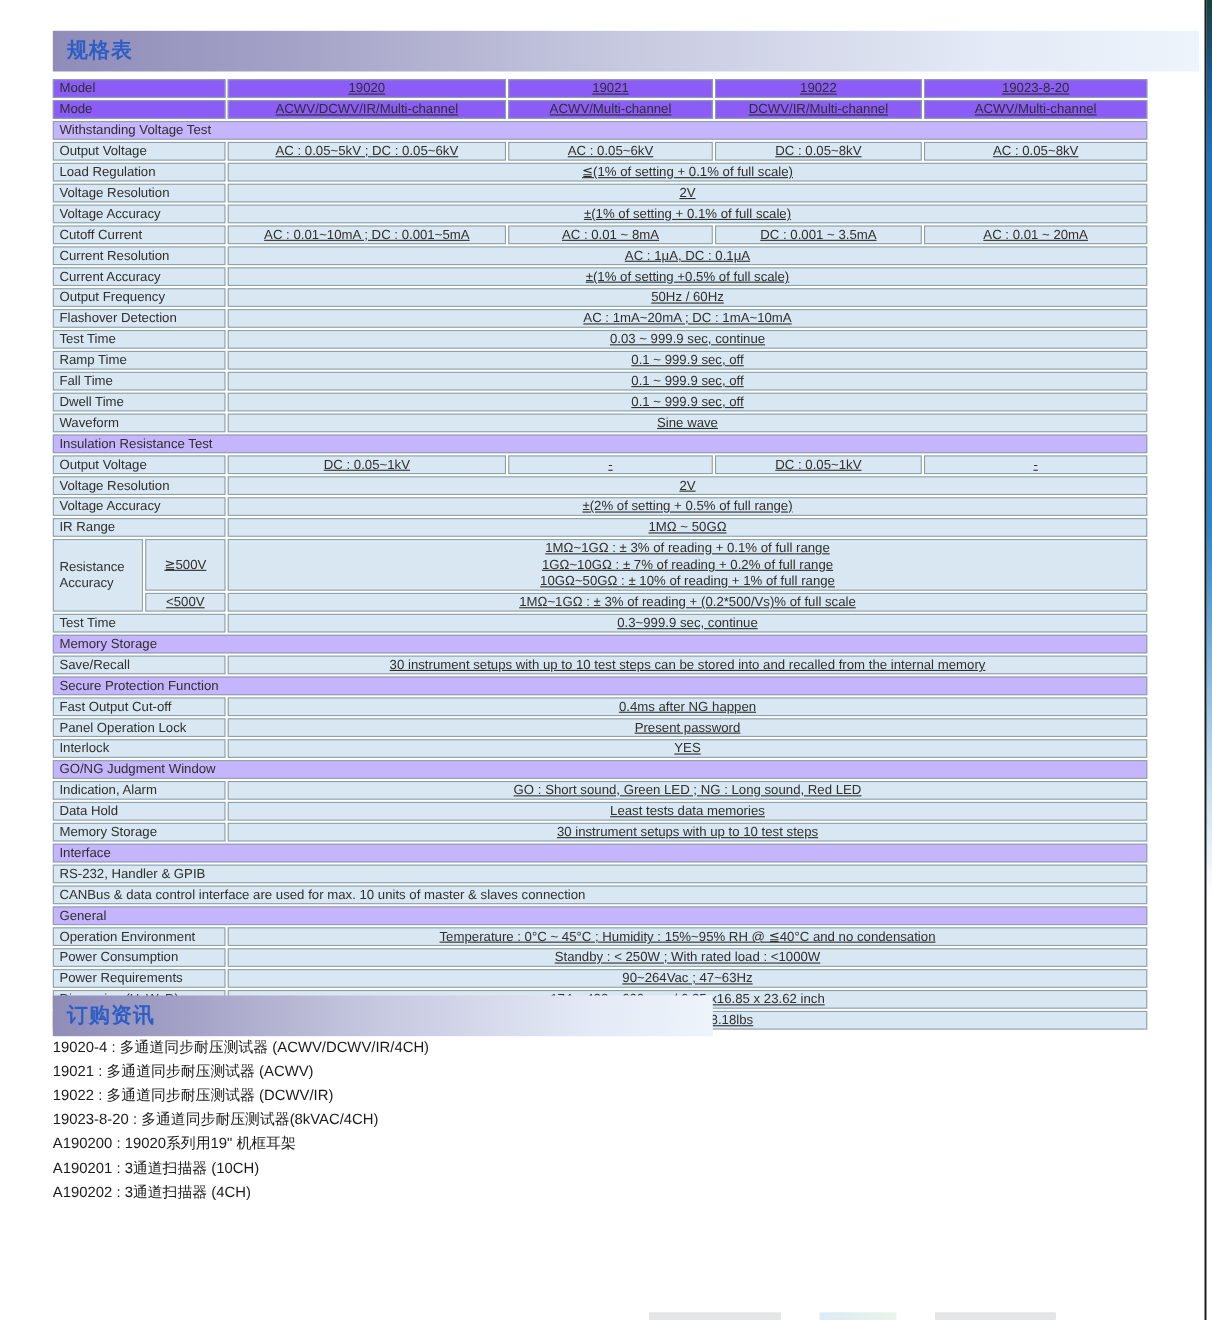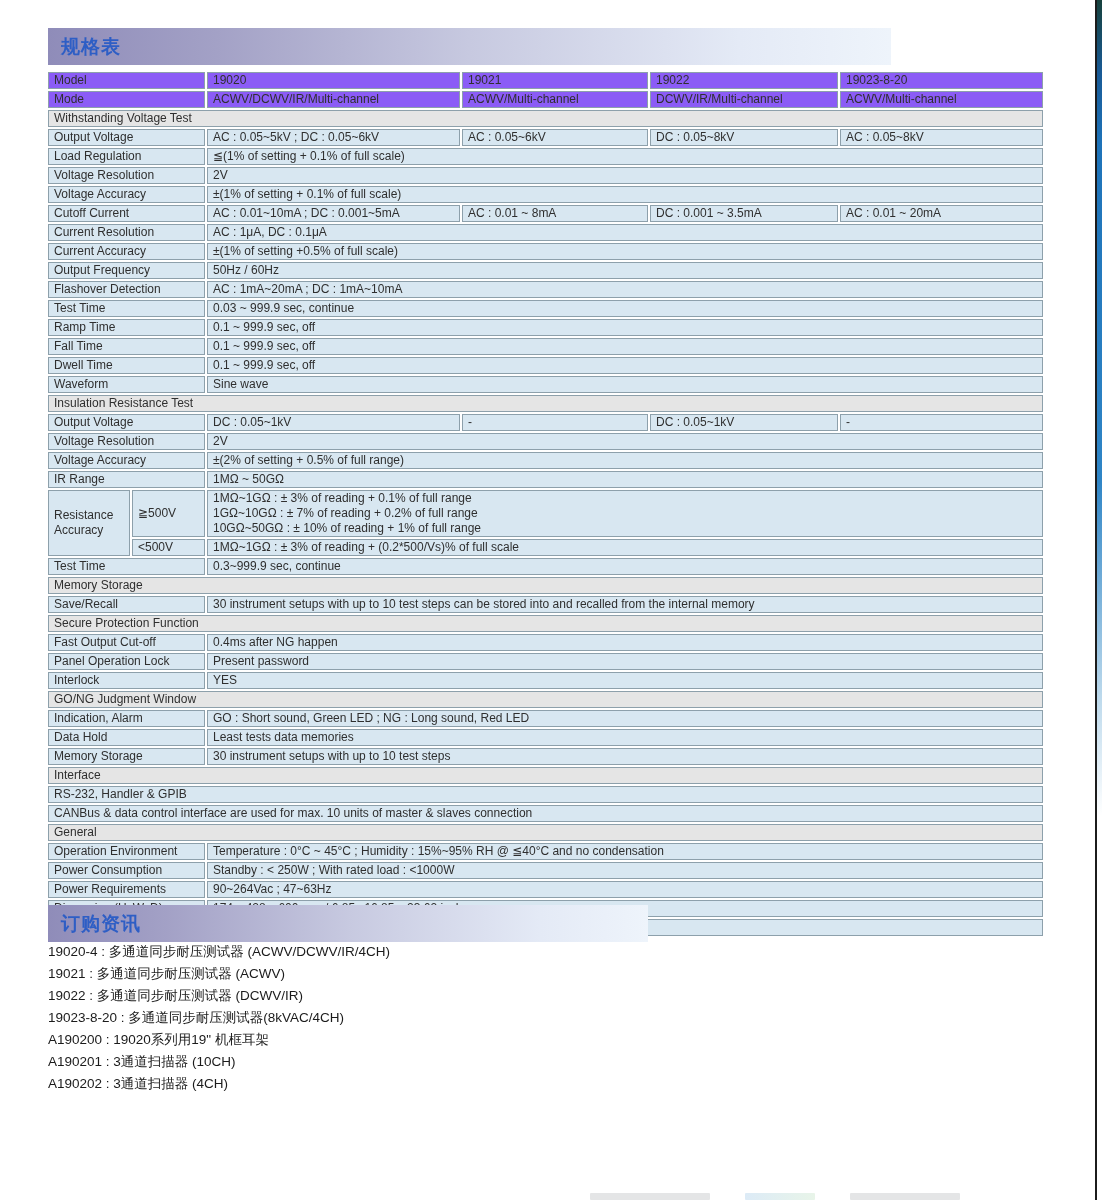--- a/index.html
+++ b/index.html
@@ -9,34 +9,34 @@
   }
   
   .band{
     position:absolute;left:48px;height:37px;
     background:linear-gradient(90deg,#8f8cb9 0%,#a3a1c6 20%,#c7c9e0 50%,#e4eaf6 82%,#eef4fb 100%);
   }
   .band .band-title{
     font-size:19px;font-weight:bold;color:#2e5ec5;line-height:37px;padding-left:13px;
     letter-spacing:1px;
   }
-  #band-spec{top:28px;width:843px;}
+  #band-spec{top:28px;width:1042px;}
   #band-order{top:905px;width:600px;}
 
   
   #spec-table-wrap{position:absolute;left:46px;top:70px;width:1000px;}
   table.spec{border-collapse:separate;border-spacing:2px;width:999px;table-layout:fixed;}
   table.spec td{
     border:1px solid #8da0ab;font-size:12px;line-height:15px;padding:0 5px;
     height:15px;vertical-align:middle;color:#2f2f2f;overflow:hidden;
   }
   td.hd{background:#8b5cf6;}
-  td.sec{background:#e5e5e5;text-align:left;}
+  td.sec{background:#c4b5fd;text-align:left;}
   td.lt{background:#d8e7f1;}
-  td.ctr{}
+  td.ctr{text-align:center;text-decoration:underline;}
   td.lbl-al{text-align:left;}
   td.ra{vertical-align:middle;margin-left:20px;}
 
   
   #footnote{position:absolute;left:48px;top:904px;font-size:13.5px;color:#1d4ed8;}
 
   
   #order-list{position:absolute;left:48px;top:941px;font-size:13.5px;color:#1b1b1b;}
   #order-list .order-item{height:22px;line-height:22px;white-space:nowrap;}
 

